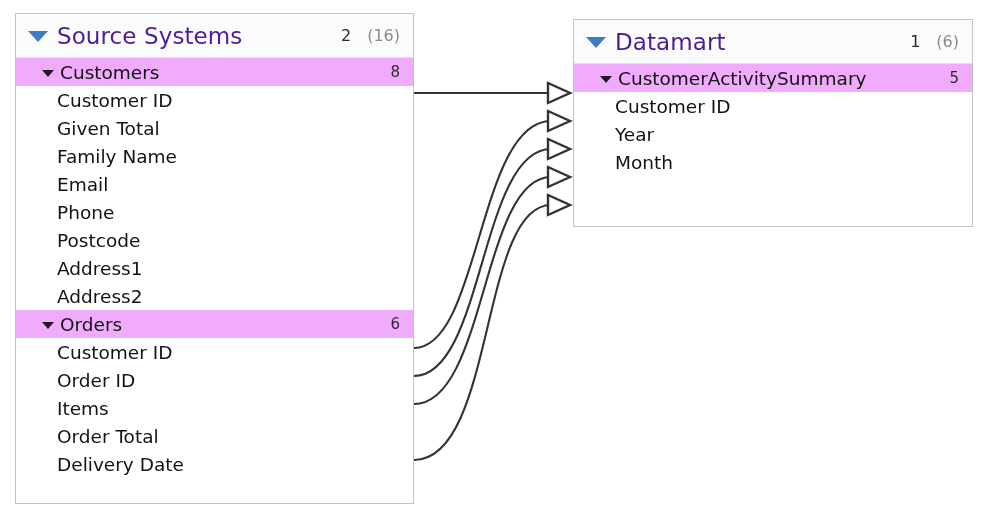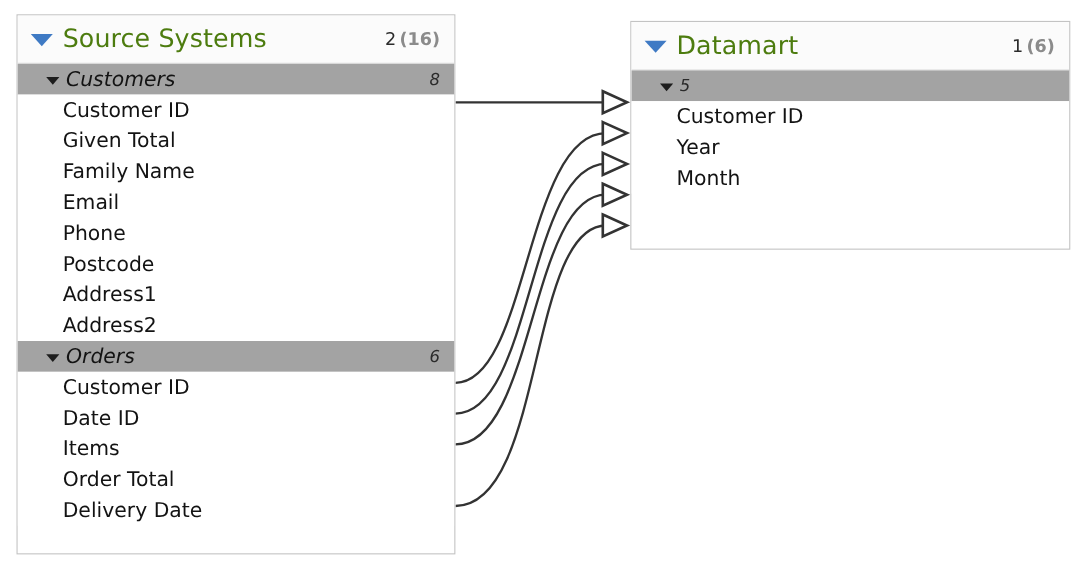--- a/index.html
+++ b/index.html
@@ -62,47 +62,45 @@
     border-left: 10px solid transparent;
     border-right: 10px solid transparent;
     border-top: 11px solid #3f7ac4;
     margin-right: 9px;
     flex: 0 0 auto;
     position: relative;
     top: 1px;
   }
   .panel-title {
     font-size: 23px;
-    color: #4d7c0f;
+    color: #4c1d95;
     letter-spacing: 0.1px;
     white-space: nowrap;
     flex: 1 1 auto;
   }
   .hdr-counts {
     flex: 0 0 auto;
     white-space: nowrap;
     font-size: 16px;
     color: #2b2b2b;
   }
   .hdr-counts .count-paren {
     color: #8b8b8b;
-    margin-left: 3px;
-    font-weight: bold;
+    margin-left: 16px;
   }
 
   
   .group-row {
     position: relative;
     height: 28px;
-    background: #a3a3a3;
+    background: #f0abfc;
     display: flex;
     align-items: center;
     padding: 0 13px 0 26px;
     box-sizing: border-box;
-    font-style: italic;
   }
   .caret-dark {
     width: 0; height: 0;
     border-left: 6px solid transparent;
     border-right: 6px solid transparent;
     border-top: 7px solid #1d1d1d;
     margin-right: 6px;
     flex: 0 0 auto;
     position: relative;
     top: 1px;
@@ -223,21 +221,21 @@
 
     <div class="group-row">
       <span class="caret-dark"></span>
       <span class="group-name">Orders</span>
       <span class="group-count">6</span>
     </div>
     <div class="field-row">
       <span class="field-name">Customer ID</span>
     </div>
     <div class="field-row">
-      <span class="field-name">Date ID</span>
+      <span class="field-name">Order ID</span>
     </div>
     <div class="field-row">
       <span class="field-name">Items</span>
     </div>
     <div class="field-row">
       <span class="field-name">Order Total</span>
     </div>
     <div class="field-row">
       <span class="field-name">Delivery Date</span>
     </div>
@@ -246,20 +244,21 @@
   <div class="panel" id="panel-target">
 
     <div class="panel-header">
       <span class="caret-blue"></span>
       <span class="panel-title">Datamart</span>
       <span class="hdr-counts"><span>1</span><span class="count-paren">(6)</span></span>
     </div>
 
     <div class="group-row">
       <span class="caret-dark"></span>
+      <span class="group-name">CustomerActivitySummary</span>
       <span class="group-count">5</span>
     </div>
     <div class="field-row">
       <span class="field-name">Customer ID</span>
     </div>
     <div class="field-row">
       <span class="field-name">Year</span>
     </div>
     <div class="field-row">
       <span class="field-name">Month</span>

